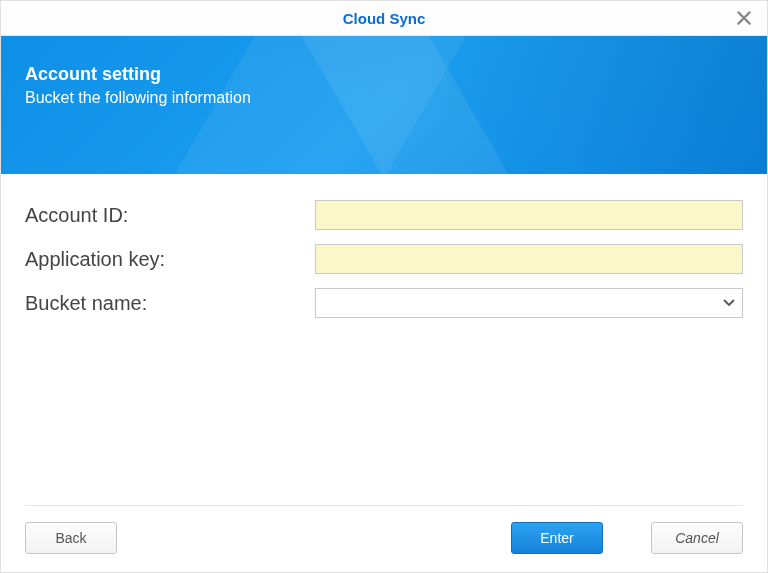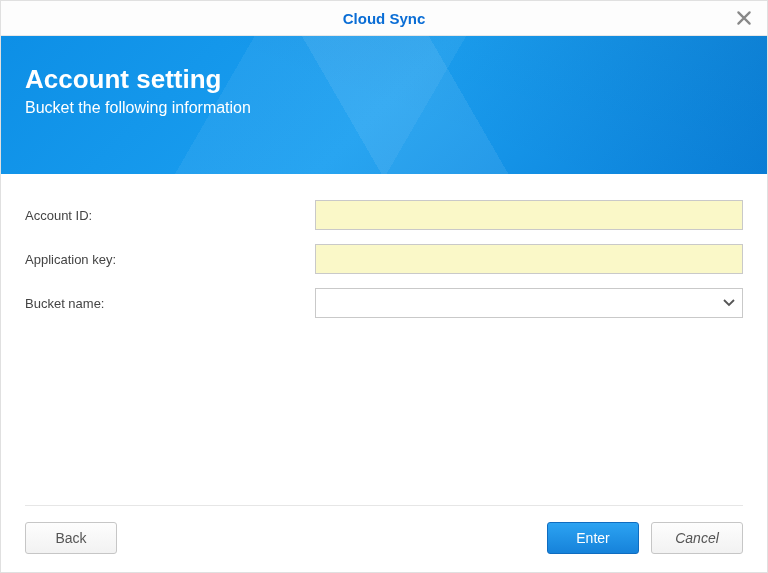--- a/index.html
+++ b/index.html
@@ -48,42 +48,42 @@
       content: "";
       position: absolute;
       inset: 0;
       background:
         linear-gradient(60deg, transparent 45%, rgba(255,255,255,0.08) 45%, rgba(255,255,255,0.08) 60%, transparent 60%),
         linear-gradient(120deg, transparent 30%, rgba(255,255,255,0.06) 30%, rgba(255,255,255,0.06) 55%, transparent 55%),
         linear-gradient(200deg, rgba(0,40,90,0.08) 0%, transparent 50%);
       pointer-events: none;
     }
     .banner h1 {
-      font-size: 26px;
+      font-size: 18px;
       font-weight: 700;
       margin-bottom: 4px;
       position: relative;
     }
     .banner .subtitle {
       font-size: 16px;
       font-weight: 400;
       position: relative;
     }
     .form-area {
       padding: 26px 24px 0 24px;
     }
     .form-row {
       display: flex;
       align-items: center;
       margin-bottom: 14px;
     }
     .form-label {
       width: 290px;
       color: #444;
-      font-size: 13px;
+      font-size: 20px;
     }
     .form-input {
       flex: 1;
       height: 30px;
       border: 1px solid #c9c9c9;
       padding: 0 8px;
       font-size: 14px;
       background: #faf8c8;
       outline: none;
     }
@@ -116,20 +116,21 @@
       bottom: 0;
       left: 0;
       right: 0;
       padding: 16px 24px 18px 24px;
       border-top: 1px solid #e6e6e6;
       display: flex;
       align-items: center;
       margin: 0 24px;
       padding-left: 0;
       padding-right: 0;
+      gap: 36px;
     }
     .btn {
       min-width: 92px;
       height: 32px;
       border: 1px solid #c6c6c6;
       background: linear-gradient(#fdfdfd, #f2f2f2);
       color: #555;
       font-size: 14px;
       border-radius: 3px;
       cursor: pointer;

